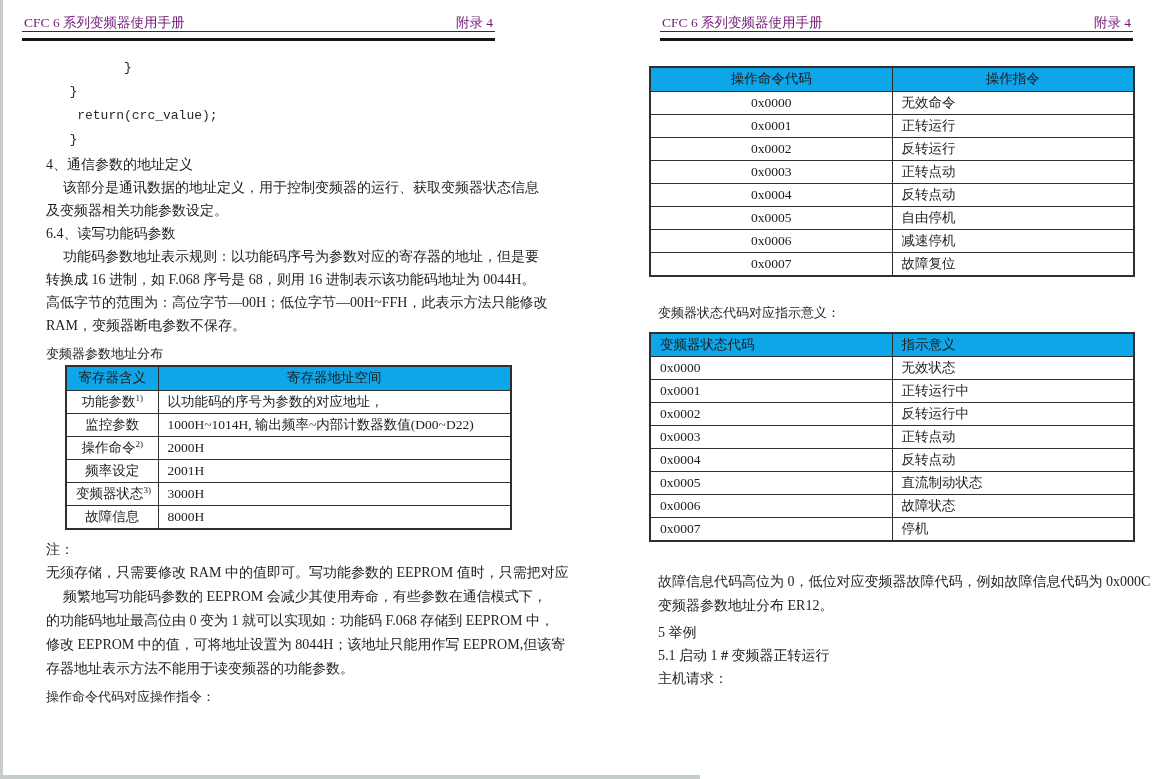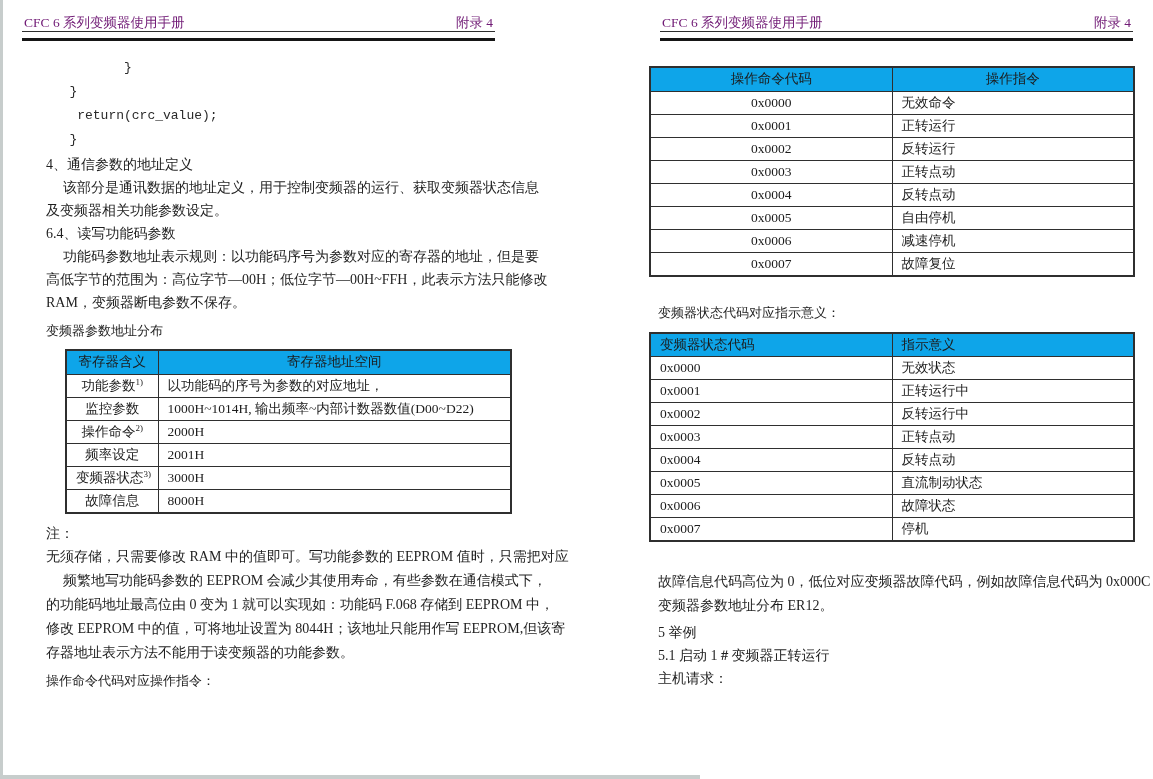--- a/index.html
+++ b/index.html
@@ -55,21 +55,21 @@
   .doc-table th, .doc-table td {
     border:1px solid #2f2f2f; height:23px; line-height:22px;
     padding:0 9px; overflow:hidden; white-space:nowrap;
     font-weight:normal;
   }
   .doc-table th { background:#0ea5e9; height:24px; }
   .cell-c { text-align:center; }
   .cell-l { text-align:left; }
   sup.fnote { font-size:9px; vertical-align:super; line-height:0; }
 
-  .addr-table { margin-left:35px; margin-top:7px; width:447px;padding-left:8px; }
+  .addr-table { margin-left:35px; width:447px;padding-left:8px; }
   .addr-table col.c1 { width:92px; }
   .cmd-table, .status-table { width:484px; }
   .half col { width:242px; }
 
   .caption { font-size:13px; line-height:23px; }
   .page-left  .caption { margin-left:16px; }
   .page-right .caption { margin-left:9px; }
 </style>
 </head>
 <body>
@@ -89,20 +89,21 @@
     <div class="code-line">   }</div>
     <div class="code-line">    return(crc_value);</div>
     <div class="code-line">   }</div>
   </div>
 
   <div class="bline" style="margin-top:1px">4、通信参数的地址定义</div>
   <div class="bline indent">该部分是通讯数据的地址定义，用于控制变频器的运行、获取变频器状态信息</div>
   <div class="bline">及变频器相关功能参数设定。</div>
   <div class="bline">6.4、读写功能码参数</div>
   <div class="bline indent">功能码参数地址表示规则：以功能码序号为参数对应的寄存器的地址，但是要</div>
+  <div class="bline">转换成 16 进制，如 F.068 序号是 68，则用 16 进制表示该功能码地址为 0044H。</div>
   <div class="bline">高低字节的范围为：高位字节—00H；低位字节—00H~FFH，此表示方法只能修改</div>
   <div class="bline">RAM，变频器断电参数不保存。</div>
 
   <div class="caption" style="margin-top:5px">变频器参数地址分布</div>
 
   <table class="doc-table addr-table">
     <colgroup>
         <col class="c1">
         <col>
       </colgroup>

